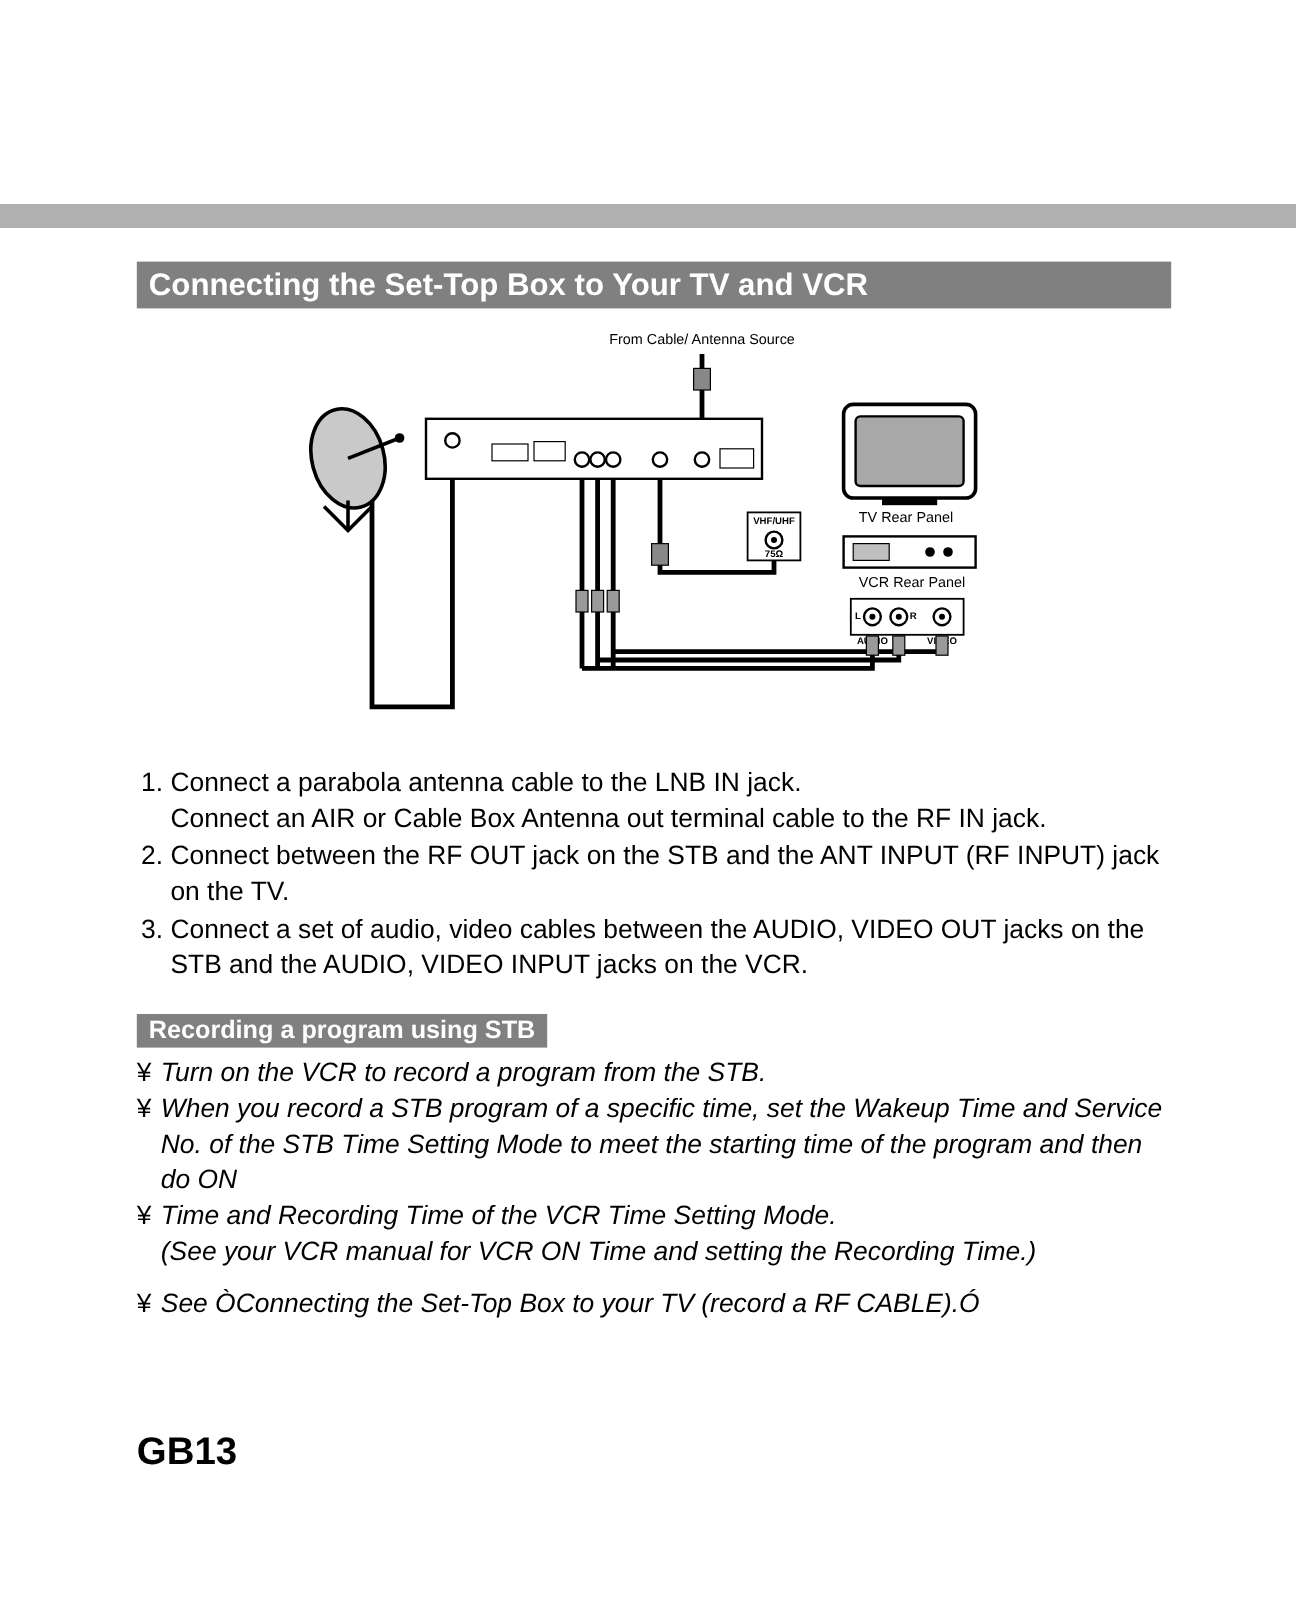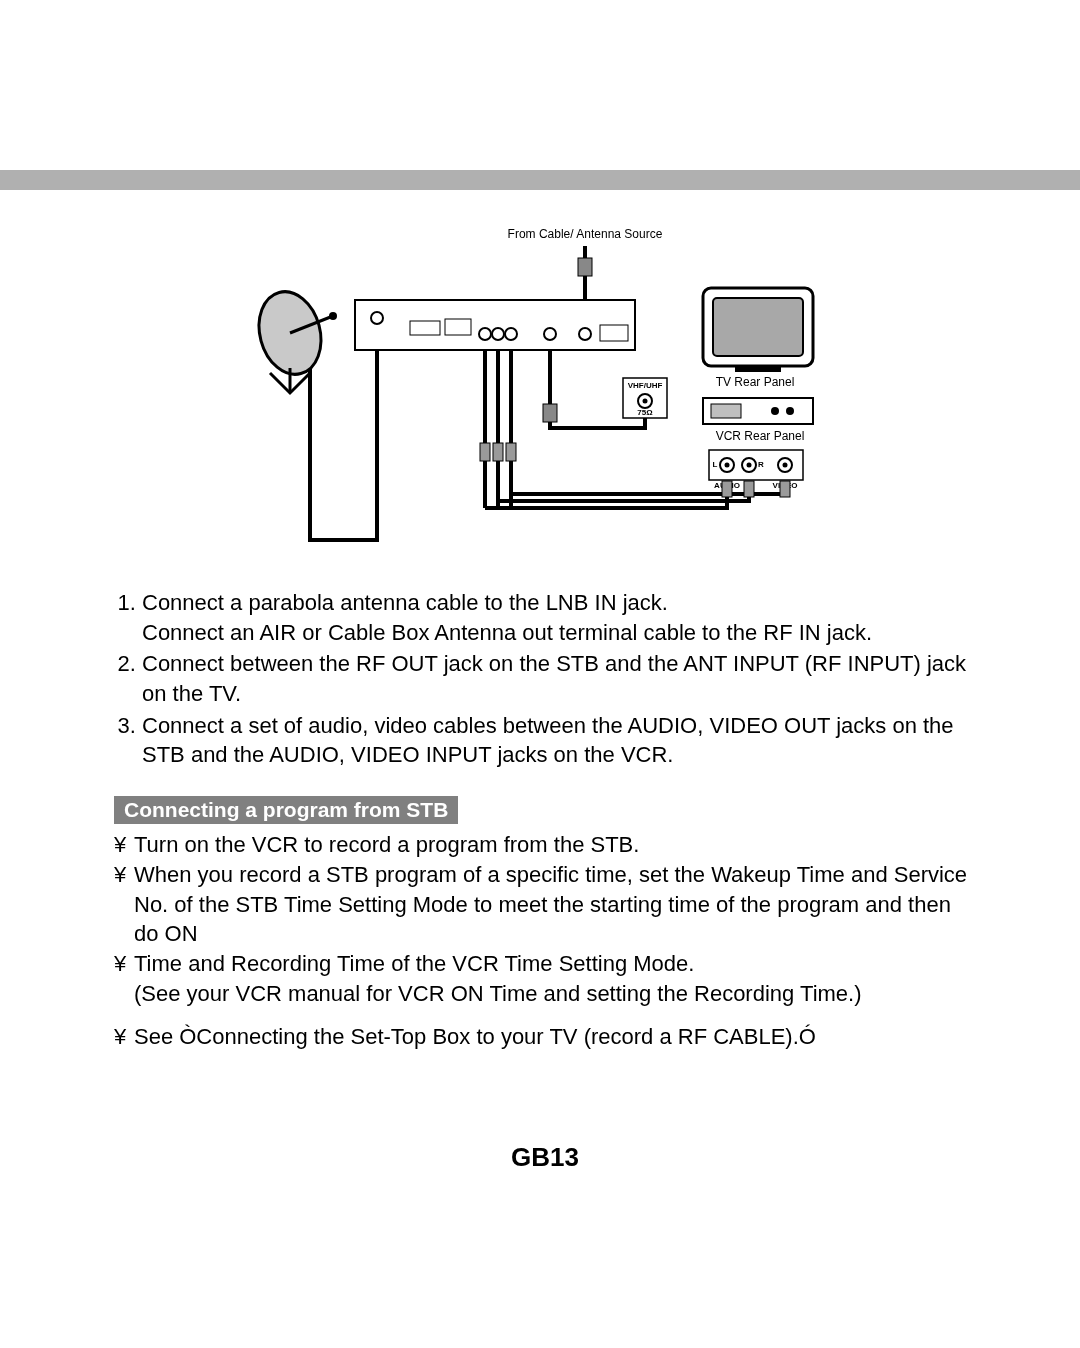--- a/index.html
+++ b/index.html
@@ -63,35 +63,36 @@
     padding: 2px 10px;
     margin: 8px 0 6px 0;
   }
   .bullets {
     font-size: 22px;
     line-height: 1.35;
     margin: 0 0 14px 0;
   }
   .bullets .row { display: flex; }
   .bullets .mark { width: 20px; flex: 0 0 20px; }
-  .bullets .txt  { flex: 1; }
+  .bullets .txt  { flex: 1; font-style: italic; }
   .page-num {
-    text-align: center;
-    font-weight: bold;
-    font-size: 26px;
+    text-align: left;
+    font-weight: bold;
+    font-size: 32px;
     margin-top: 90px;
   }
 </style>
 </head>
 <body>
 
 <div class="top-gray-bar"></div>
 
 <div class="page">
 
+  <div class="section-title">Connecting the Set-Top Box to Your TV and VCR</div>
 
 
   
   <svg class="diagram" width="660" height="330" viewBox="0 0 660 330">
 
     <g stroke="#000" stroke-width="4" fill="none">
 
       <line x1="370" y1="28" x2="370" y2="88"></line>
 
       <path d="M95,140 L95,322 L162,322 L162,130"></path>
@@ -183,21 +184,21 @@
       <rect x="565" y="263" width="10" height="16"></rect>
     </g>
   </svg>
 
   <ol class="steps">
     <li><span>Connect a parabola antenna cable to the LNB IN jack.<br>Connect an AIR or Cable Box Antenna out terminal cable to the RF IN jack.</span></li>
     <li><span>Connect between the RF OUT jack on the STB and the ANT INPUT (RF INPUT) jack on the TV.</span></li>
     <li><span>Connect a set of audio, video cables between the AUDIO, VIDEO OUT jacks on the STB and the AUDIO, VIDEO INPUT jacks on the VCR.</span></li>
   </ol>
 
-  <div class="sub-title">Connecting a program from STB</div>
+  <div class="sub-title">Recording a program using STB</div>
   <div class="bullets">
     <div class="row">
         <span class="mark">¥</span>
         <span class="txt">Turn on the VCR to record a program from the STB.</span>
       </div>
     <div class="row">
         <span class="mark">¥</span>
         <span class="txt">When you record a STB program of a specific time, set the Wakeup Time and Service No. of the STB Time Setting Mode to meet the starting time of the program and then do ON</span>
       </div>
     <div class="row">

